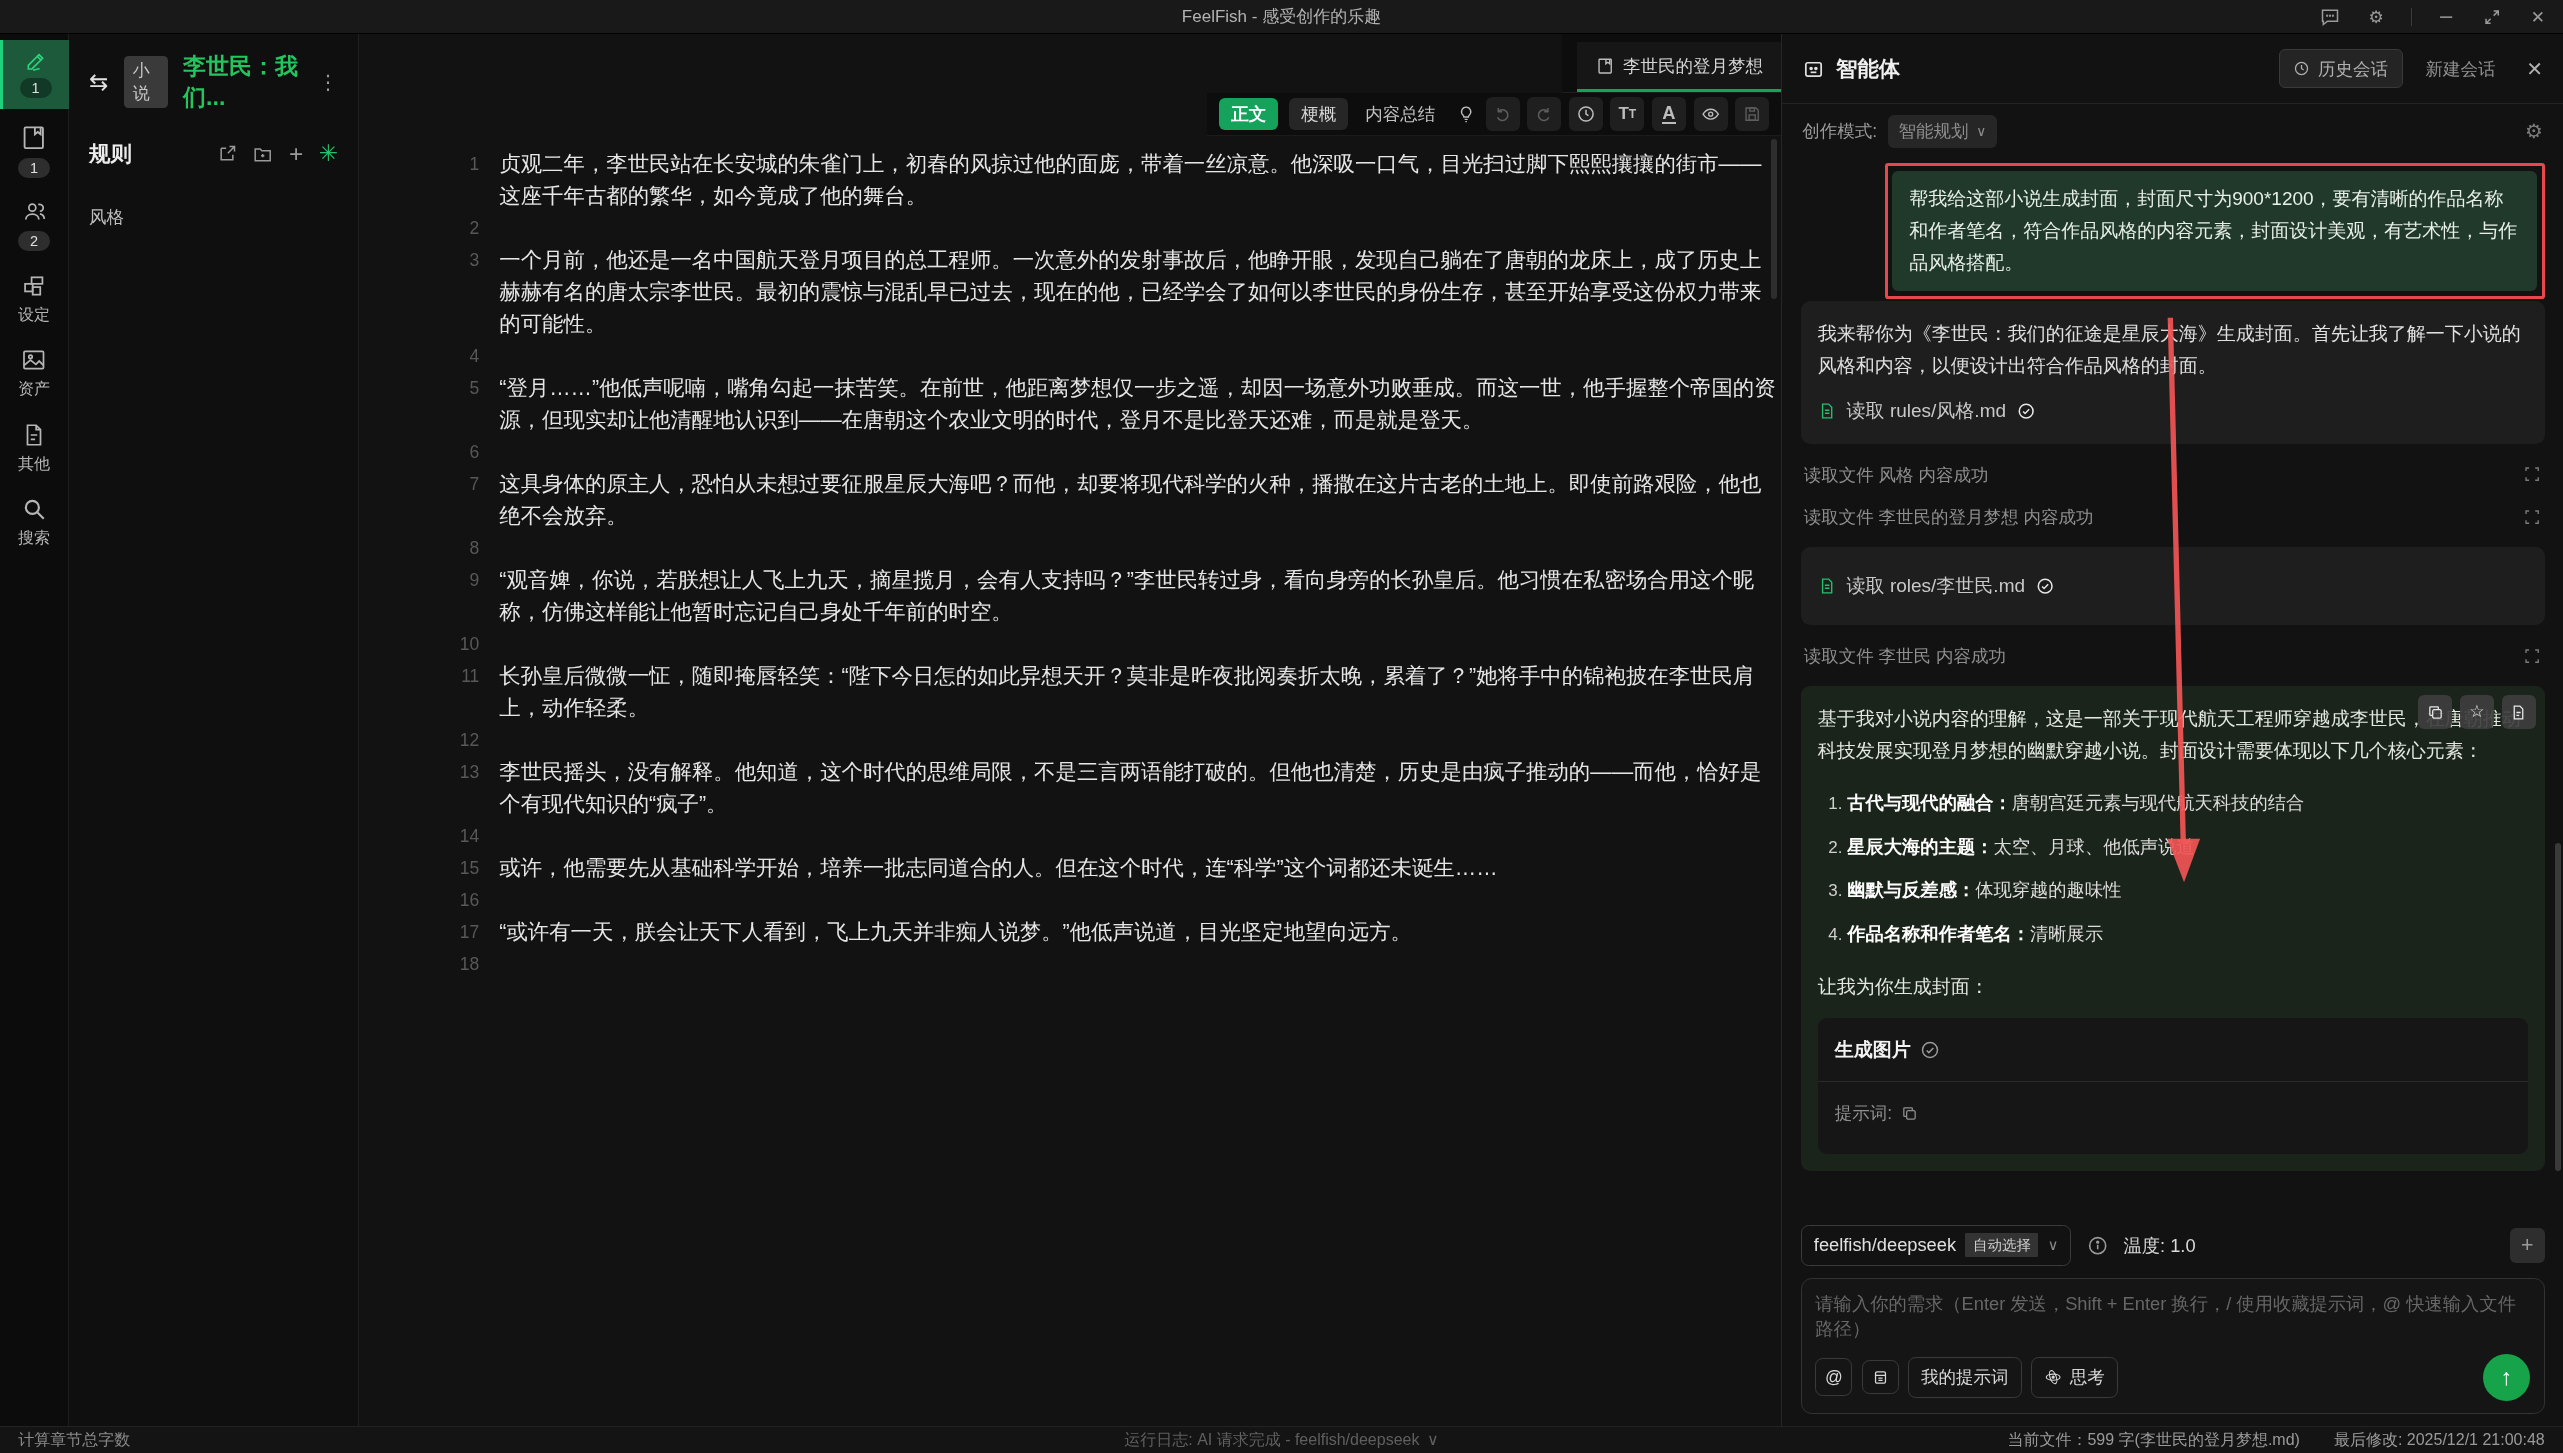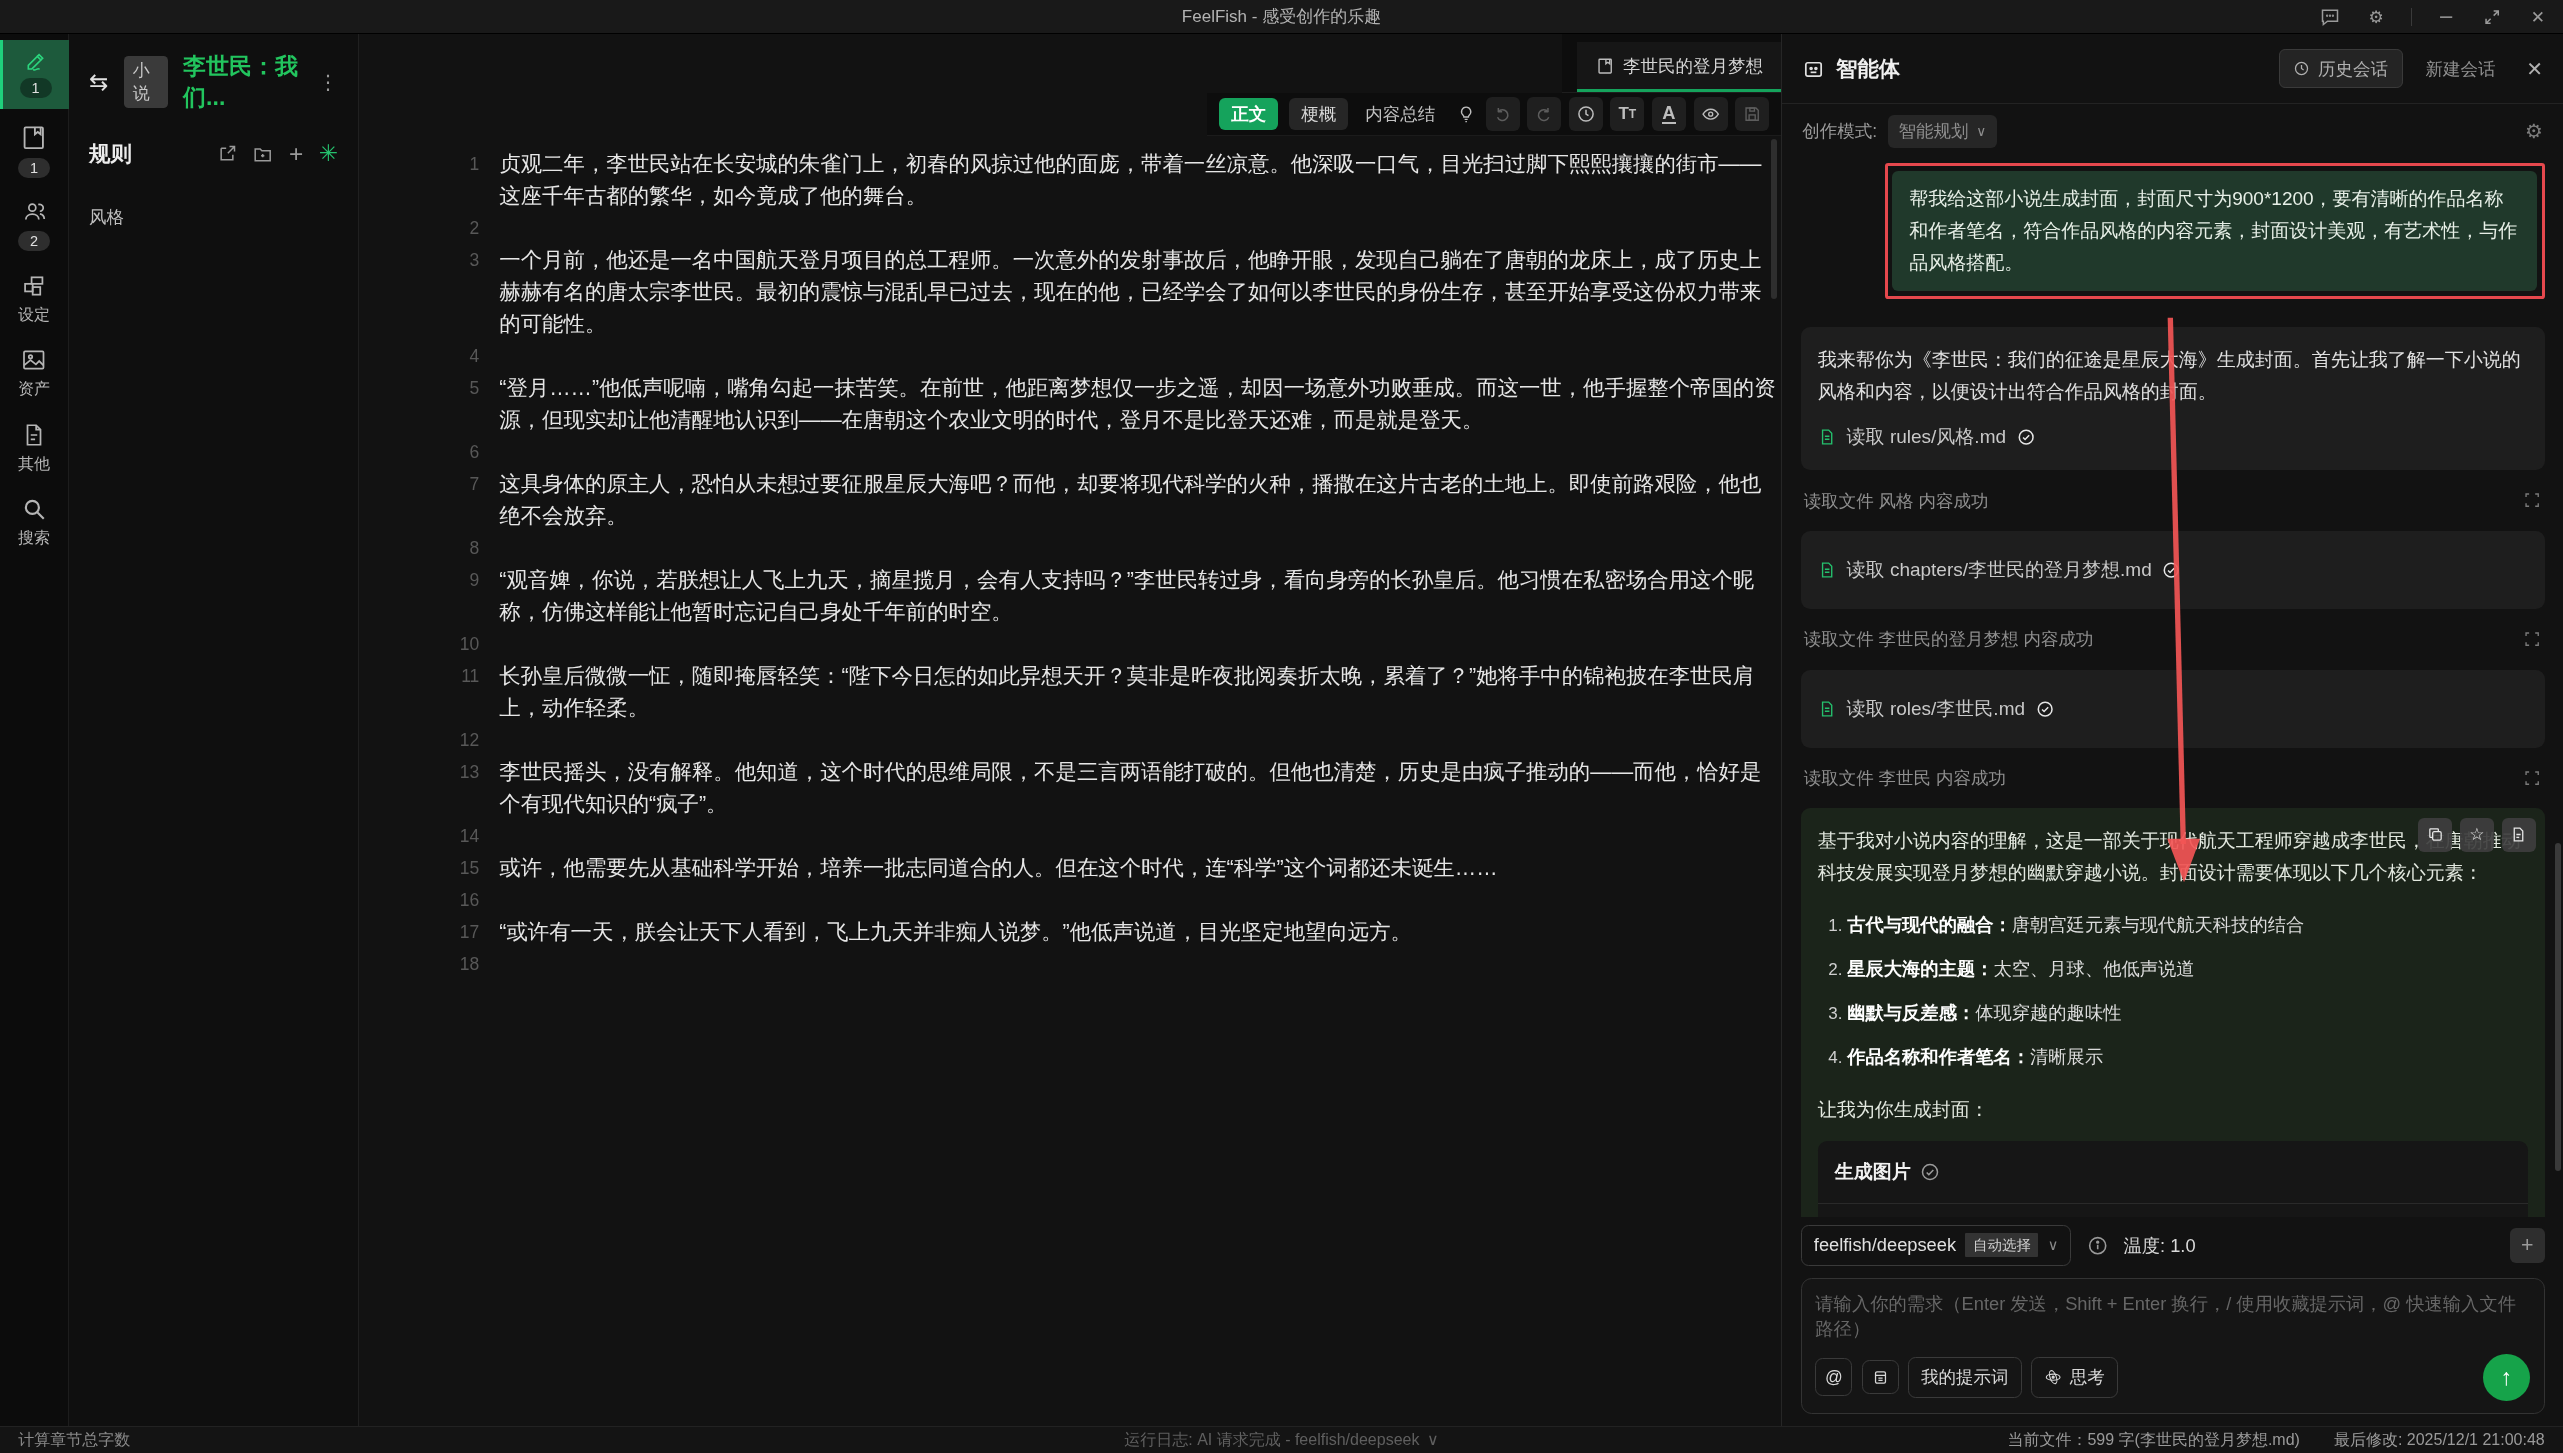--- a/index.html
+++ b/index.html
@@ -63,21 +63,21 @@
     padding:6.9px 13.7px; color:#b0b0b0; font-size:17.5px; }
   .new-session { color:#909090; font-size:17.5px; margin:0 20px 0 12.2px; }
   .close-x { color:#b0b0b0; font-size:20px; }
 
   .mode-row { display:flex; align-items:center; padding:10.7px 20px 7.6px; gap:10.7px; }
   .mode-row-label { color:#9a9a9a; font-size:17.5px; }
   .mode-select { background:#262626; border-radius:6.1px; padding:4.6px 10.7px; color:#8e8e8e; font-size:17.5px; display:flex; gap:7.6px; align-items:center; }
   .mode-gear { margin-left:auto; color:#7d7d7d; }
 
   .msgs { flex:1; padding:7.6px 18.3px 0; position:relative; overflow:hidden; }
-  .red-box { border:3.1px solid #e5484d; border-radius:3.1px; padding:4.6px; margin-left:84px; margin-bottom:28px; }
+  .red-box { border:3.1px solid #e5484d; border-radius:3.1px; padding:4.6px; margin-left:84px; margin-bottom:2px; }
   .user-bubble { background:#20392b; border-radius:6.1px; padding:12.2px 17px; font-size:19px; line-height:32px; color:#e7efe7; }
   .card { background:#1e1e1e; border-radius:9.2px; padding:17px; font-size:19px; line-height:32px; color:#e0e0e0; margin-bottom:7.6px; }
   .tool-row { display:flex; align-items:center; gap:10.7px; color:#c9c9c9; font-size:19px; margin-top:13.7px; }
   .tool-row.solo { margin-top:0; padding:6.1px 0; }
   .status-row { display:flex; align-items:center; color:#8f8f8f; font-size:17.5px; margin:18.3px 3.1px; }
   .status-row .expand { margin-left:auto; color:#7a7a7a; }
   .green-msg { background:#1b241a; border-radius:9.2px; padding:17px; position:relative; color:#e3e9e0; font-size:19px; line-height:32px; margin:4.6px 0 10.7px; }
   .msg-actions { position:absolute; top:9.2px; right:9.2px; display:flex; gap:7.6px; }
   .msg-action { width:34px; height:34px; background:rgba(62,62,62,.92); border-radius:6.1px; color:#e8e8e8;
     display:flex; align-items:center; justify-content:center; font-size:17px; }
@@ -436,33 +436,20 @@
 
       <div class="status-row">
         <span>读取文件 风格 内容成功</span>
         <span class="expand">
           <svg width="18.3" height="18.3" viewBox="0 0 24 24" fill="none" stroke="currentColor" stroke-width="1.8">
               <path d="M4 8V4h4M20 8V4h-4M4 16v4h4M20 16v4h-4"></path>
             </svg>
         </span>
       </div>
 
-      <div class="card">
-        <div class="tool-row solo">
-          <svg width="18.3" height="20" viewBox="0 0 24 24" fill="none" stroke="#25c06d" stroke-width="1.8">
-              <path d="M6 3h8l4 4v14H6z"></path>
-              <path d="M9 11h6M9 15h6"></path>
-            </svg>
-          <span>读取 chapters/李世民的登月梦想.md</span>
-          <svg width="18.3" height="18.3" viewBox="0 0 24 24" fill="none" stroke="#e6e6e6" stroke-width="2">
-              <circle cx="12" cy="12" r="9" fill="#1a1a1a"></circle>
-              <path d="M8 12.5l2.6 2.6L16 9.5"></path>
-            </svg>
-        </div>
-      </div>
 
       <div class="status-row">
         <span>读取文件 李世民的登月梦想 内容成功</span>
         <span class="expand">
           <svg width="18.3" height="18.3" viewBox="0 0 24 24" fill="none" stroke="currentColor" stroke-width="1.8">
               <path d="M4 8V4h4M20 8V4h-4M4 16v4h4M20 16v4h-4"></path>
             </svg>
         </span>
       </div>
 

